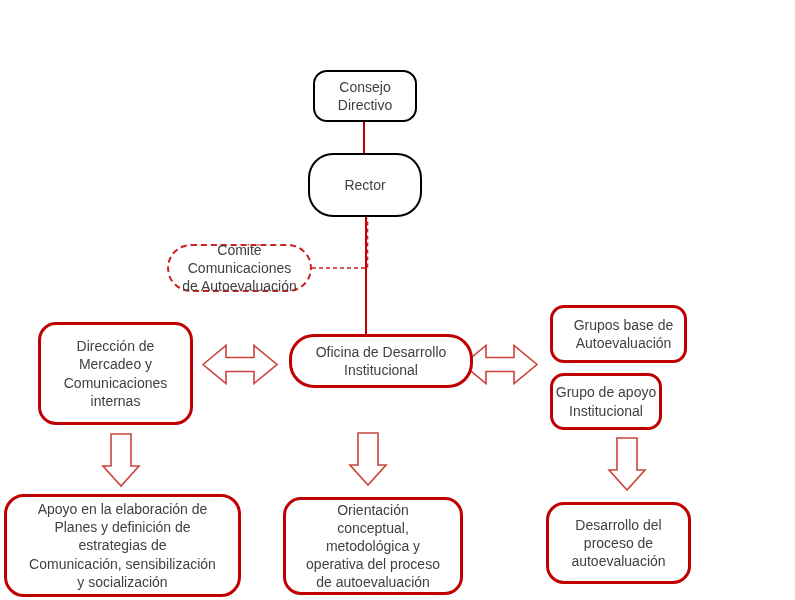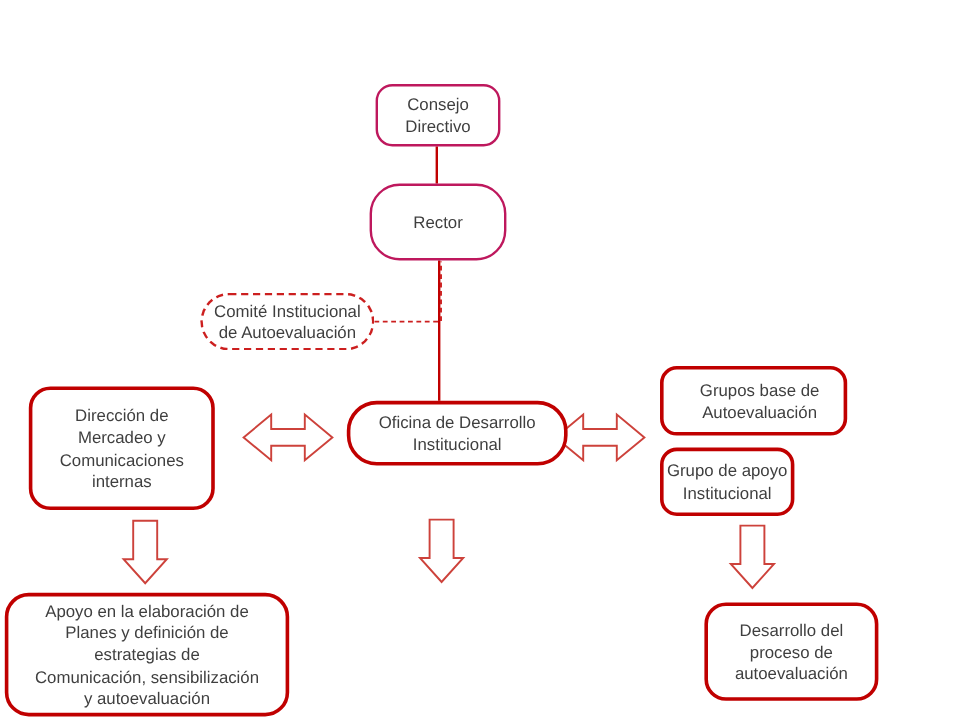--- a/index.html
+++ b/index.html
@@ -40,34 +40,34 @@
     justify-content: center;
     text-align: center;
     color: #3F3F3F;
     font-size: 14px;
     line-height: 1.3;
     background: #ffffff;
     box-sizing: border-box;
     border-radius: 25px;
   }
   .node span { white-space: pre-line; display: block; width: 100%; }
-  .solid2  { border: 2px solid #be185d; text-align: center; }
+  .solid2  { border: 2px solid #000000; text-align: center; }
   .solid3  { border: 3px solid #C00000; }
   .dashedb { border: 2px dashed #CC1F1F; }
 
   .n-consejo     { left: 313px; top: 70px;  width: 104px; height: 52px;  border-radius: 14px; }
   .n-rector      { left: 308px; top: 153px; width: 114px; height: 64px;  }
   .n-comite      { left: 167px; top: 244px; width: 145px; height: 48px;  }
   .n-oficina     { left: 289px; top: 334px; width: 184px; height: 54px;  }
-  .n-direccion   { left: 24px;  top: 322px; width: 155px; height: 103px; border-radius: 18px; }
-  .n-gruposbase  { left: 550px; top: 305px; width: 156px; height: 58px;  border-radius: 14px; padding-left: 10px; }
+  .n-direccion   { left: 38px;  top: 322px; width: 155px; height: 103px; border-radius: 18px; }
+  .n-gruposbase  { left: 550px; top: 305px; width: 137px; height: 58px;  border-radius: 14px; padding-left: 10px; }
   .n-grupoapoyo  { left: 550px; top: 373px; width: 112px; height: 57px;  border-radius: 14px; }
   .n-apoyo       { left: 4px;   top: 494px; width: 237px; height: 103px; border-radius: 20px; }
   .n-orientacion { left: 283px; top: 497px; width: 180px; height: 98px;  border-radius: 18px; }
-  .n-desarrollo  { left: 546px; top: 502px; width: 145px; height: 82px;  border-radius: 18px; margin-left: 41px; }
+  .n-desarrollo  { left: 546px; top: 502px; width: 145px; height: 82px;  border-radius: 18px; }
 </style>
 </head>
 <body>
 
 <div id="canvas">
 
 
   <svg id="connector-layer" viewBox="0 0 795 600" xmlns="http://www.w3.org/2000/svg">
 
     <line x1="364" y1="122" x2="364" y2="153" stroke="#C00000" stroke-width="2"></line>
@@ -86,21 +86,21 @@
   <div class="node solid2 n-consejo">
     <span>Consejo
 Directivo</span>
   </div>
 
   <div class="node solid2 n-rector">
     <span>Rector</span>
   </div>
 
   <div class="node dashedb n-comite">
-    <span>Comité Institucional
+    <span>Comité Comunicaciones
 de Autoevaluación</span>
   </div>
 
   <div class="node solid3 n-oficina">
     <span>Oficina de Desarrollo
 Institucional</span>
   </div>
 
   <div class="node solid3 n-direccion">
     <span>Dirección de
@@ -117,23 +117,30 @@
   <div class="node solid3 n-grupoapoyo">
     <span>Grupo de apoyo
 Institucional</span>
   </div>
 
   <div class="node solid3 n-apoyo">
     <span>Apoyo en la elaboración de
 Planes y definición de
 estrategias de
 Comunicación, sensibilización
-y autoevaluación</span>
+y socialización</span>
   </div>
 
+  <div class="node solid3 n-orientacion">
+    <span>Orientación
+conceptual,
+metodológica y
+operativa del proceso
+de autoevaluación</span>
+  </div>
 
   <div class="node solid3 n-desarrollo">
     <span>Desarrollo del
 proceso de
 autoevaluación</span>
   </div>
 
 </div>
 
 </body></html>

